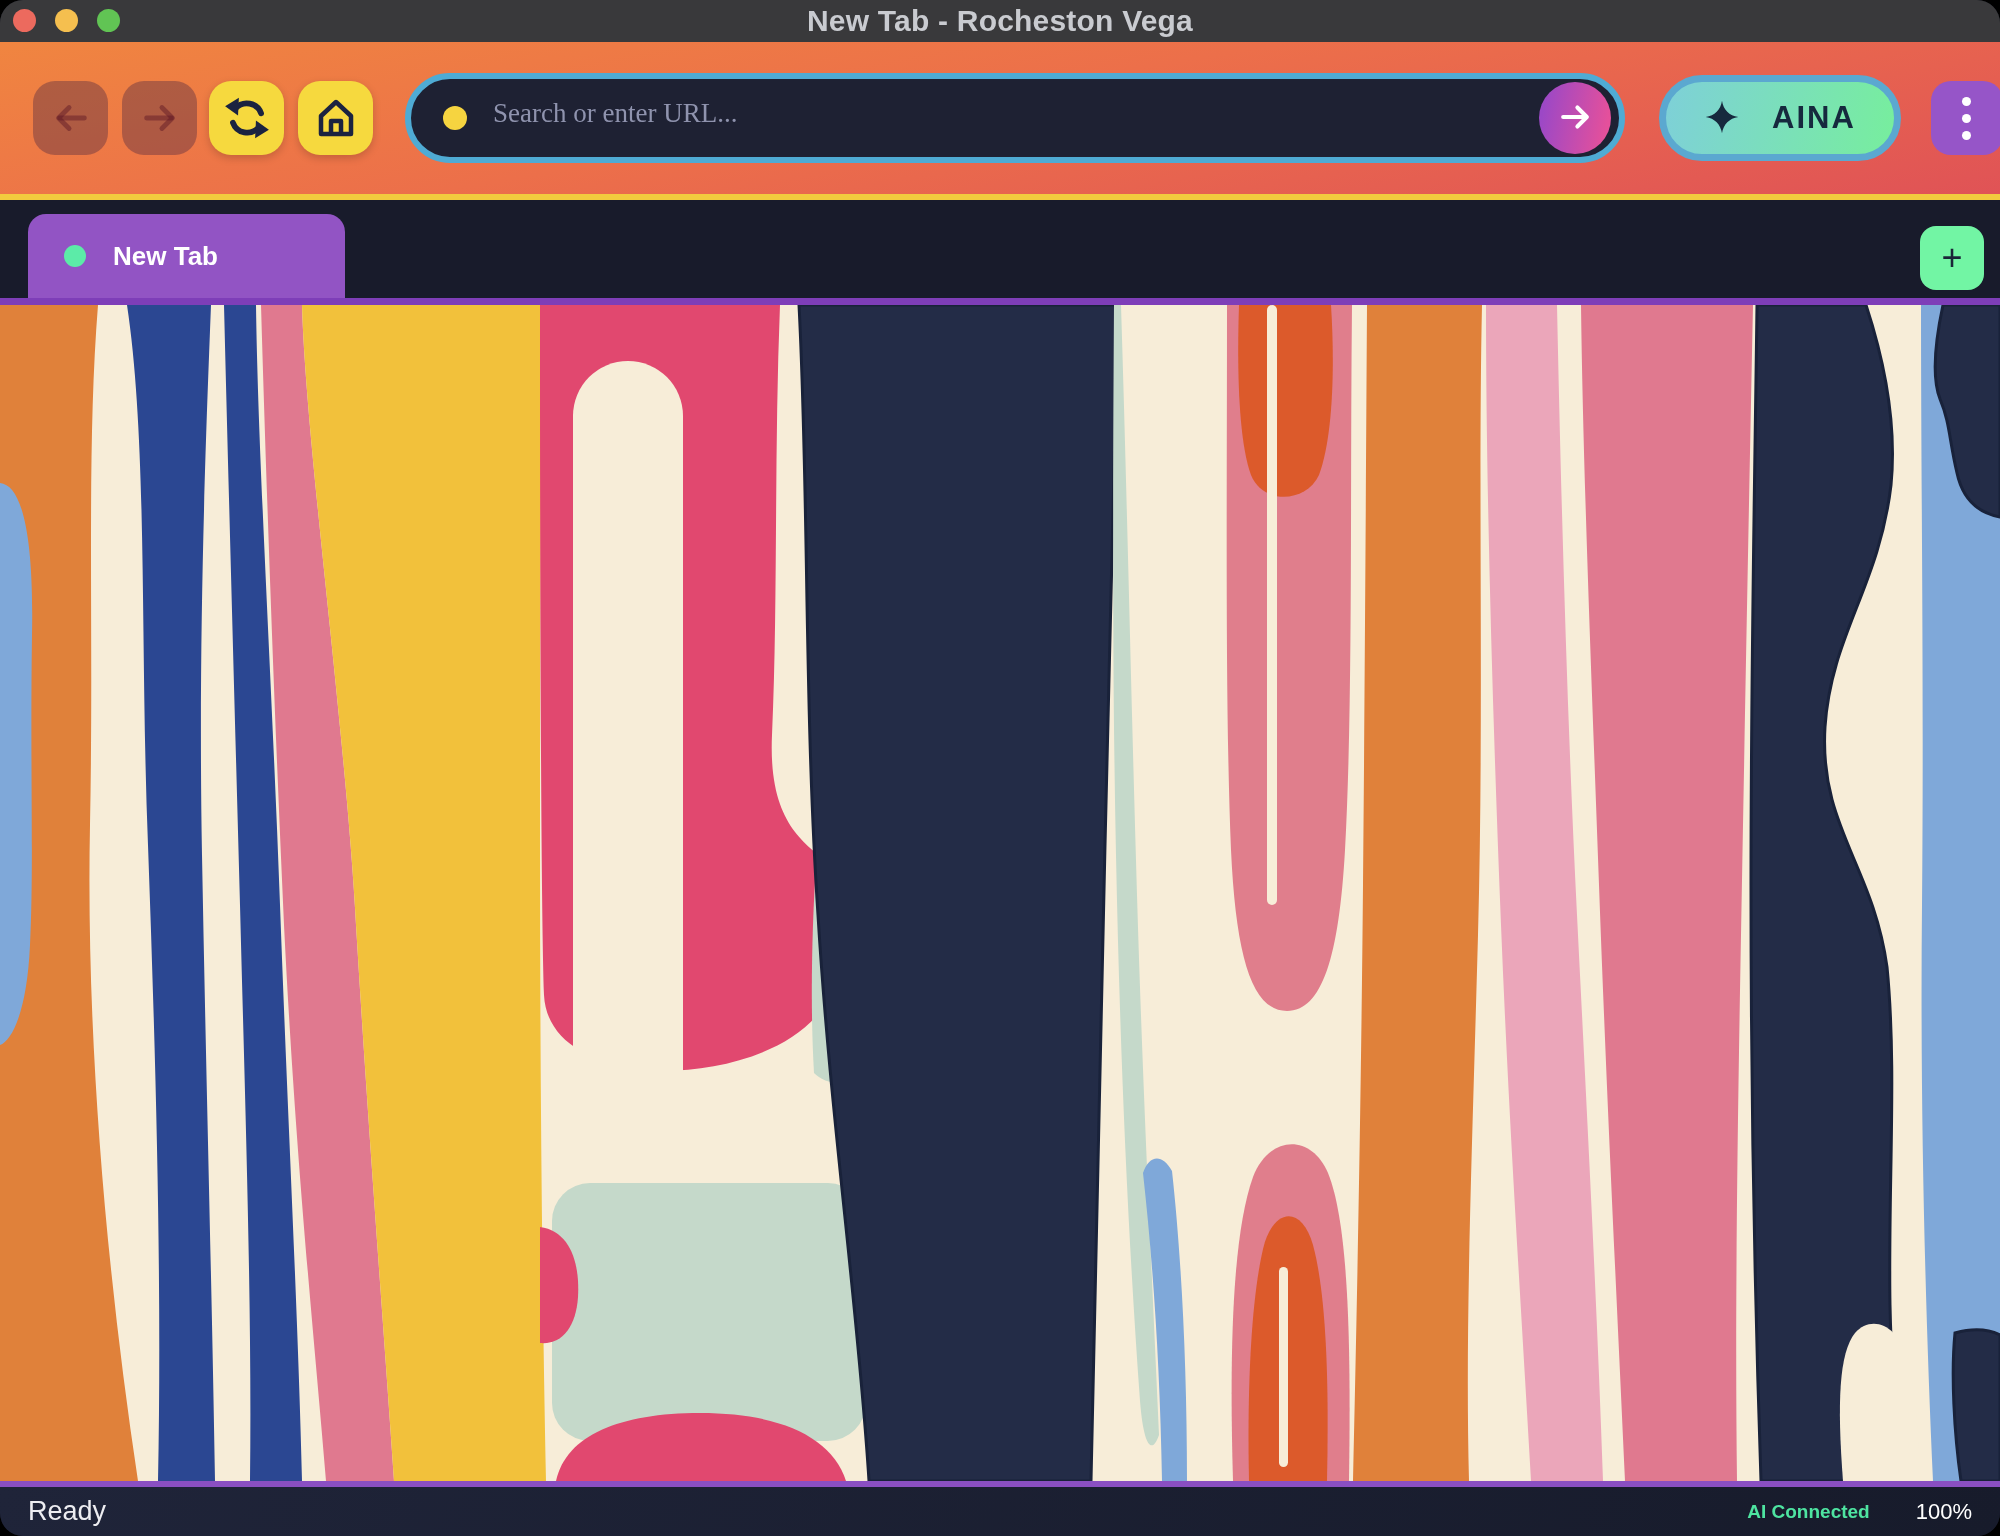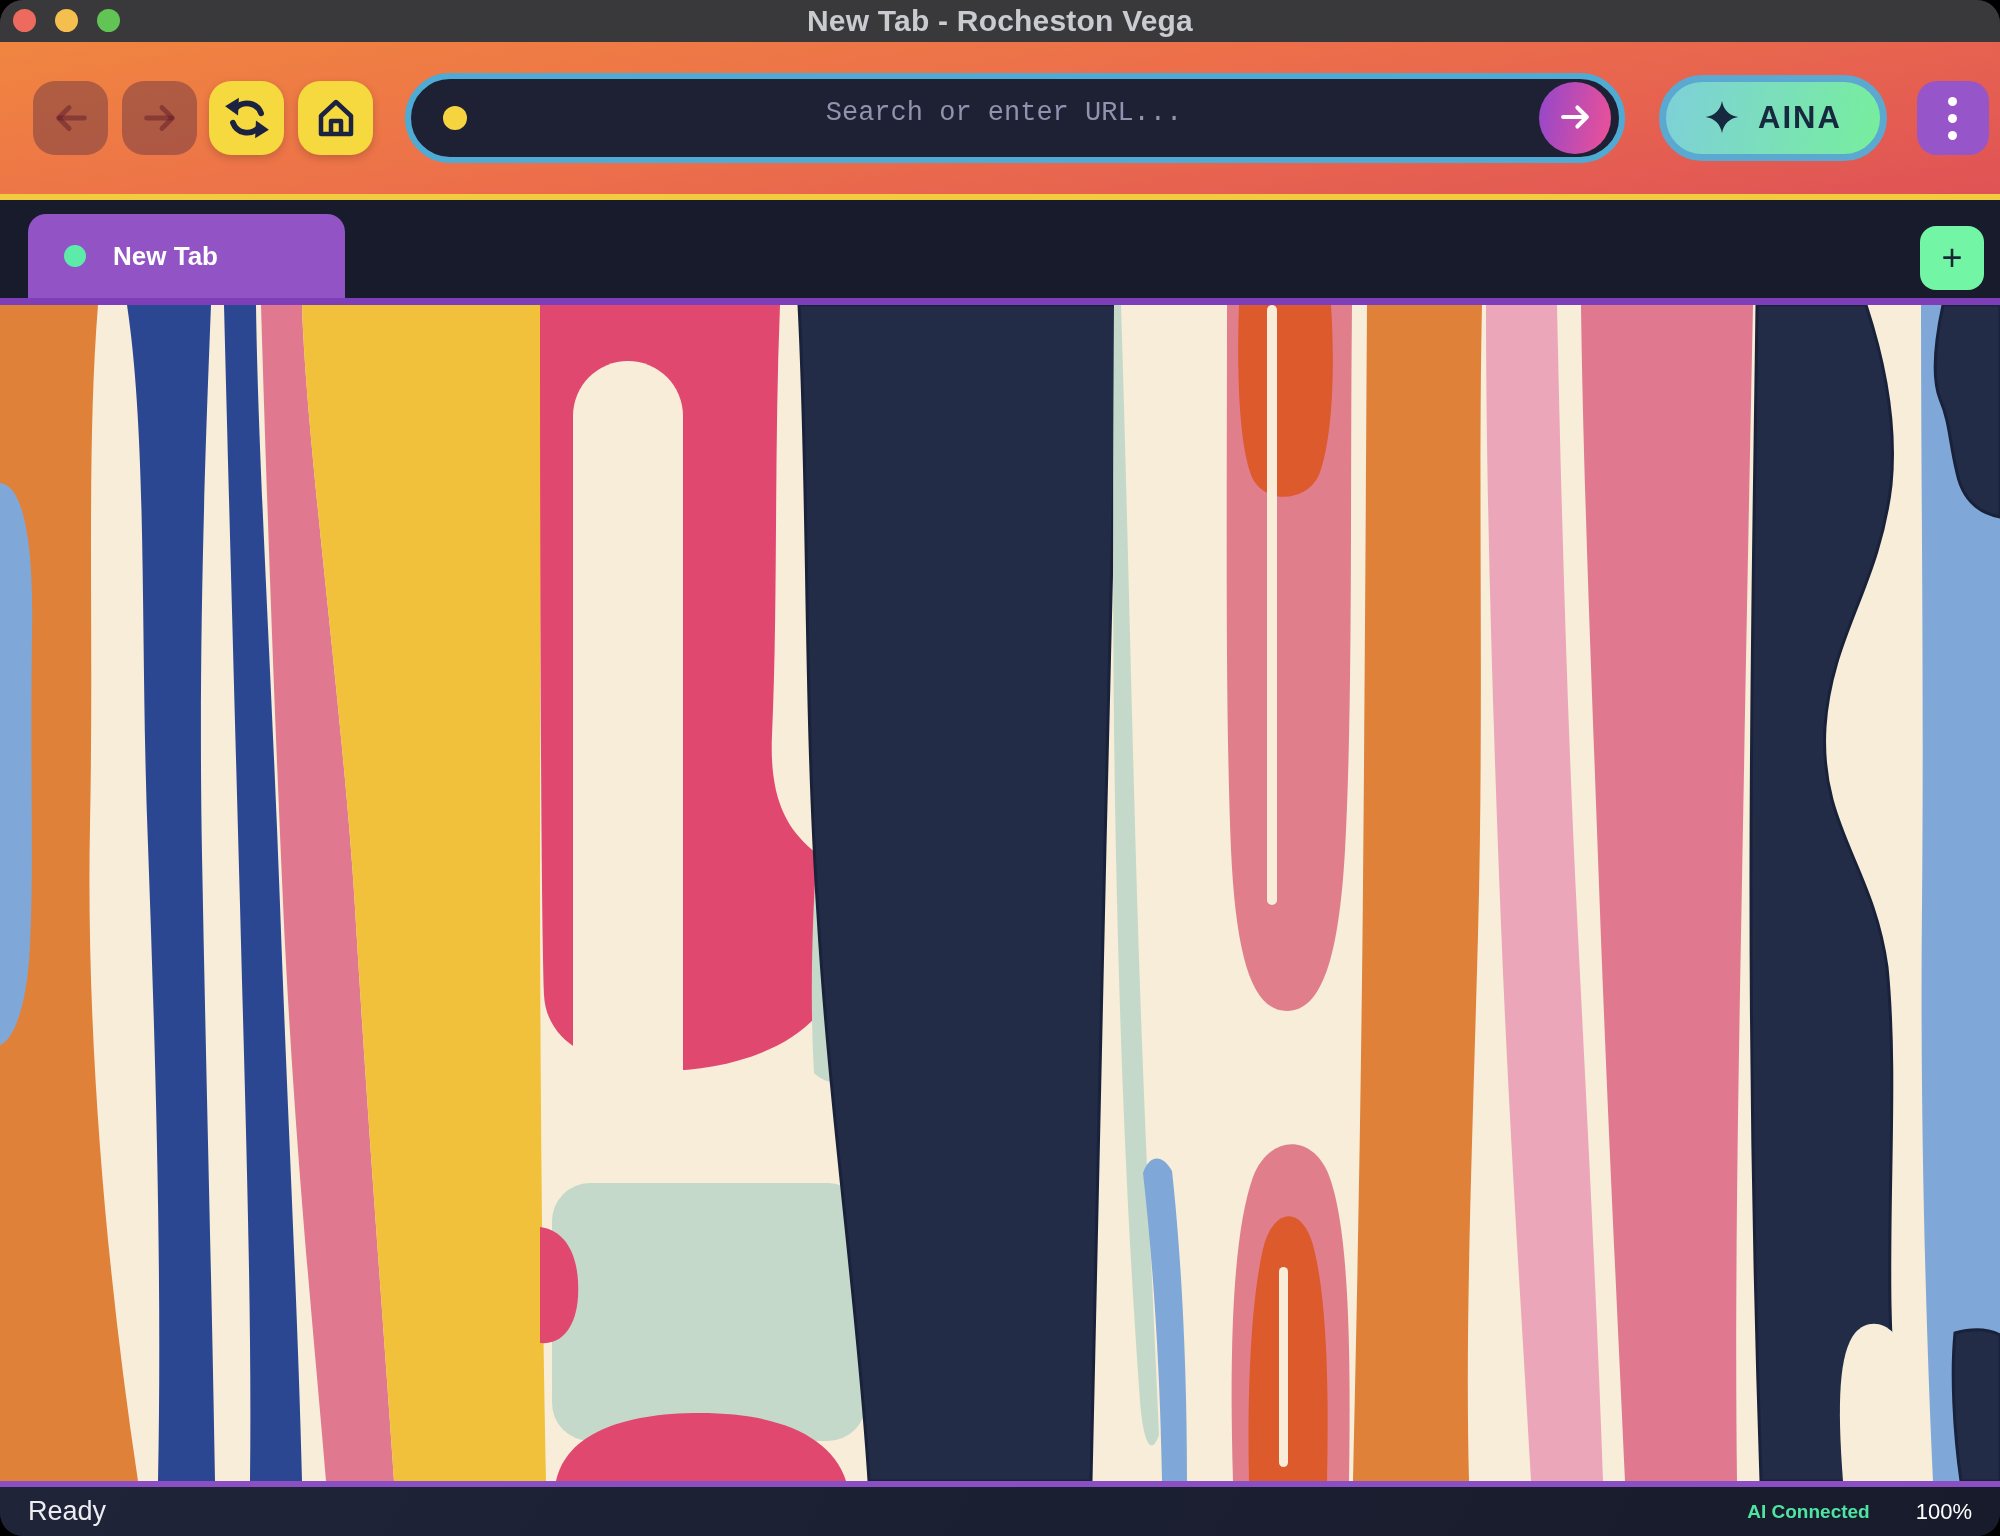--- a/index.html
+++ b/index.html
@@ -43,34 +43,34 @@
   .btn-home{margin-left:14px;}
 
   .searchbar{
     margin-left:32px;width:1220px;height:90px;border-radius:45px;
     background:#1E2133;border:6px solid #4FABD4;
     display:flex;align-items:center;flex:0 0 auto;
   }
   .search-dot{width:24px;height:24px;border-radius:50%;background:#F6D440;margin-left:32px;flex:0 0 auto;}
   .search-input{
     flex:1;height:100%;background:transparent;border:none;outline:none;
-    color:#E8E9F2;font-size:27px;padding:0 24px 10px 26px;font-family:Liberation Mono, monospace;text-align:center;
+    color:#E8E9F2;font-size:27px;padding:0 24px 10px 26px;font-family:Liberation Serif, serif;
   }
   .search-input::placeholder{color:#8F93AE;opacity:1;}
   .go-btn{
     width:72px;height:72px;border-radius:50%;border:none;cursor:pointer;
     background:linear-gradient(100deg,#9C48C6 10%,#E5509B 90%);
     display:flex;align-items:center;justify-content:center;margin-right:8px;flex:0 0 auto;
   }
 
   .aina-btn{
     margin-left:34px;height:86px;padding:0 38px;border-radius:44px;cursor:pointer;
     border:7px solid #5BA8D0;
     background:linear-gradient(100deg,#7ED0D8 0%,#77EE9D 100%);
-    display:flex;align-items:center;gap:18px;flex:0 0 auto;justify-content:flex-end;
+    display:flex;align-items:center;gap:32px;flex:0 0 auto;justify-content:flex-end;
   }
   .aina-label{color:#16293E;font-size:31px;font-weight:bold;letter-spacing:2px;}
 
   .menu-btn{
     margin-left:30px;width:72px;height:74px;border-radius:20px;border:none;cursor:pointer;
     background:#9655C8;display:flex;flex-direction:column;align-items:center;justify-content:center;gap:8px;flex:0 0 auto;
   }
   .menu-btn .dot{width:9px;height:9px;border-radius:50%;background:#fff;}
 
   .yellow-line{height:6px;flex:0 0 6px;background:#F2CB3E;}

